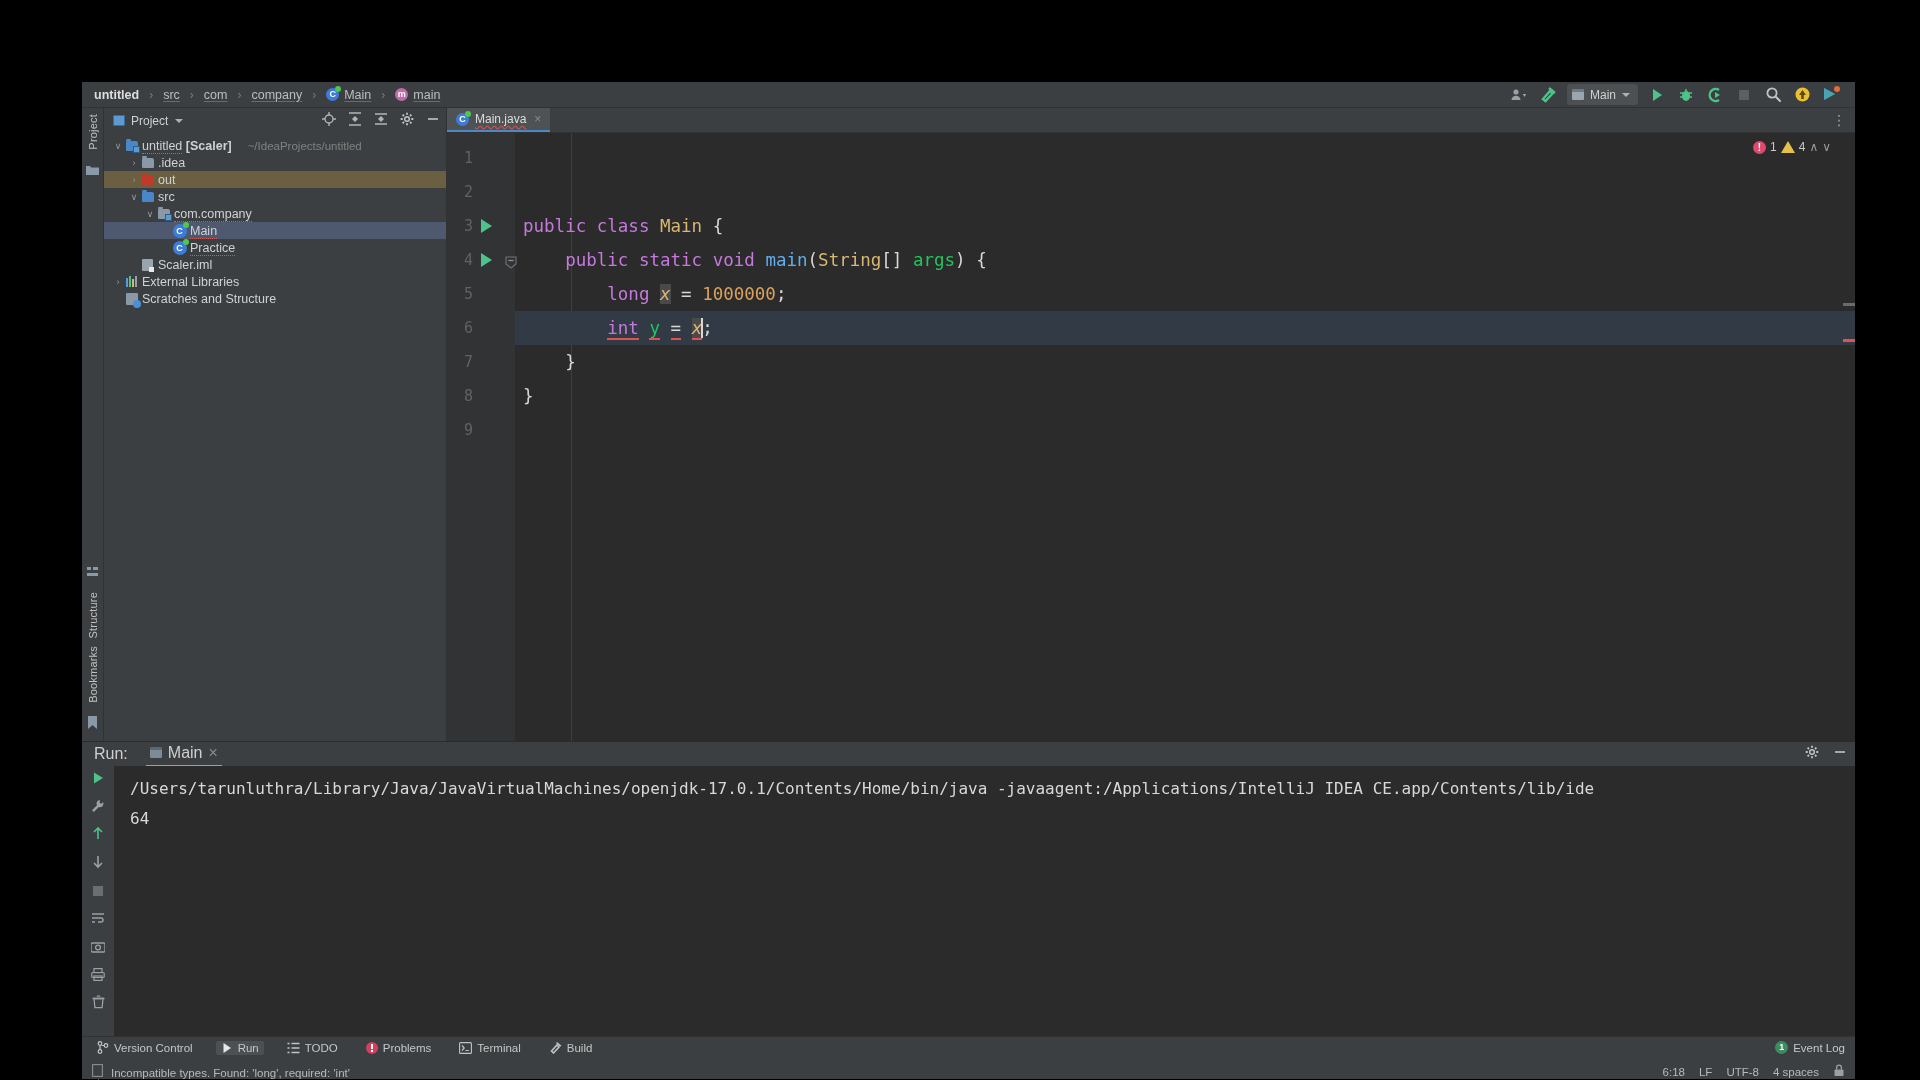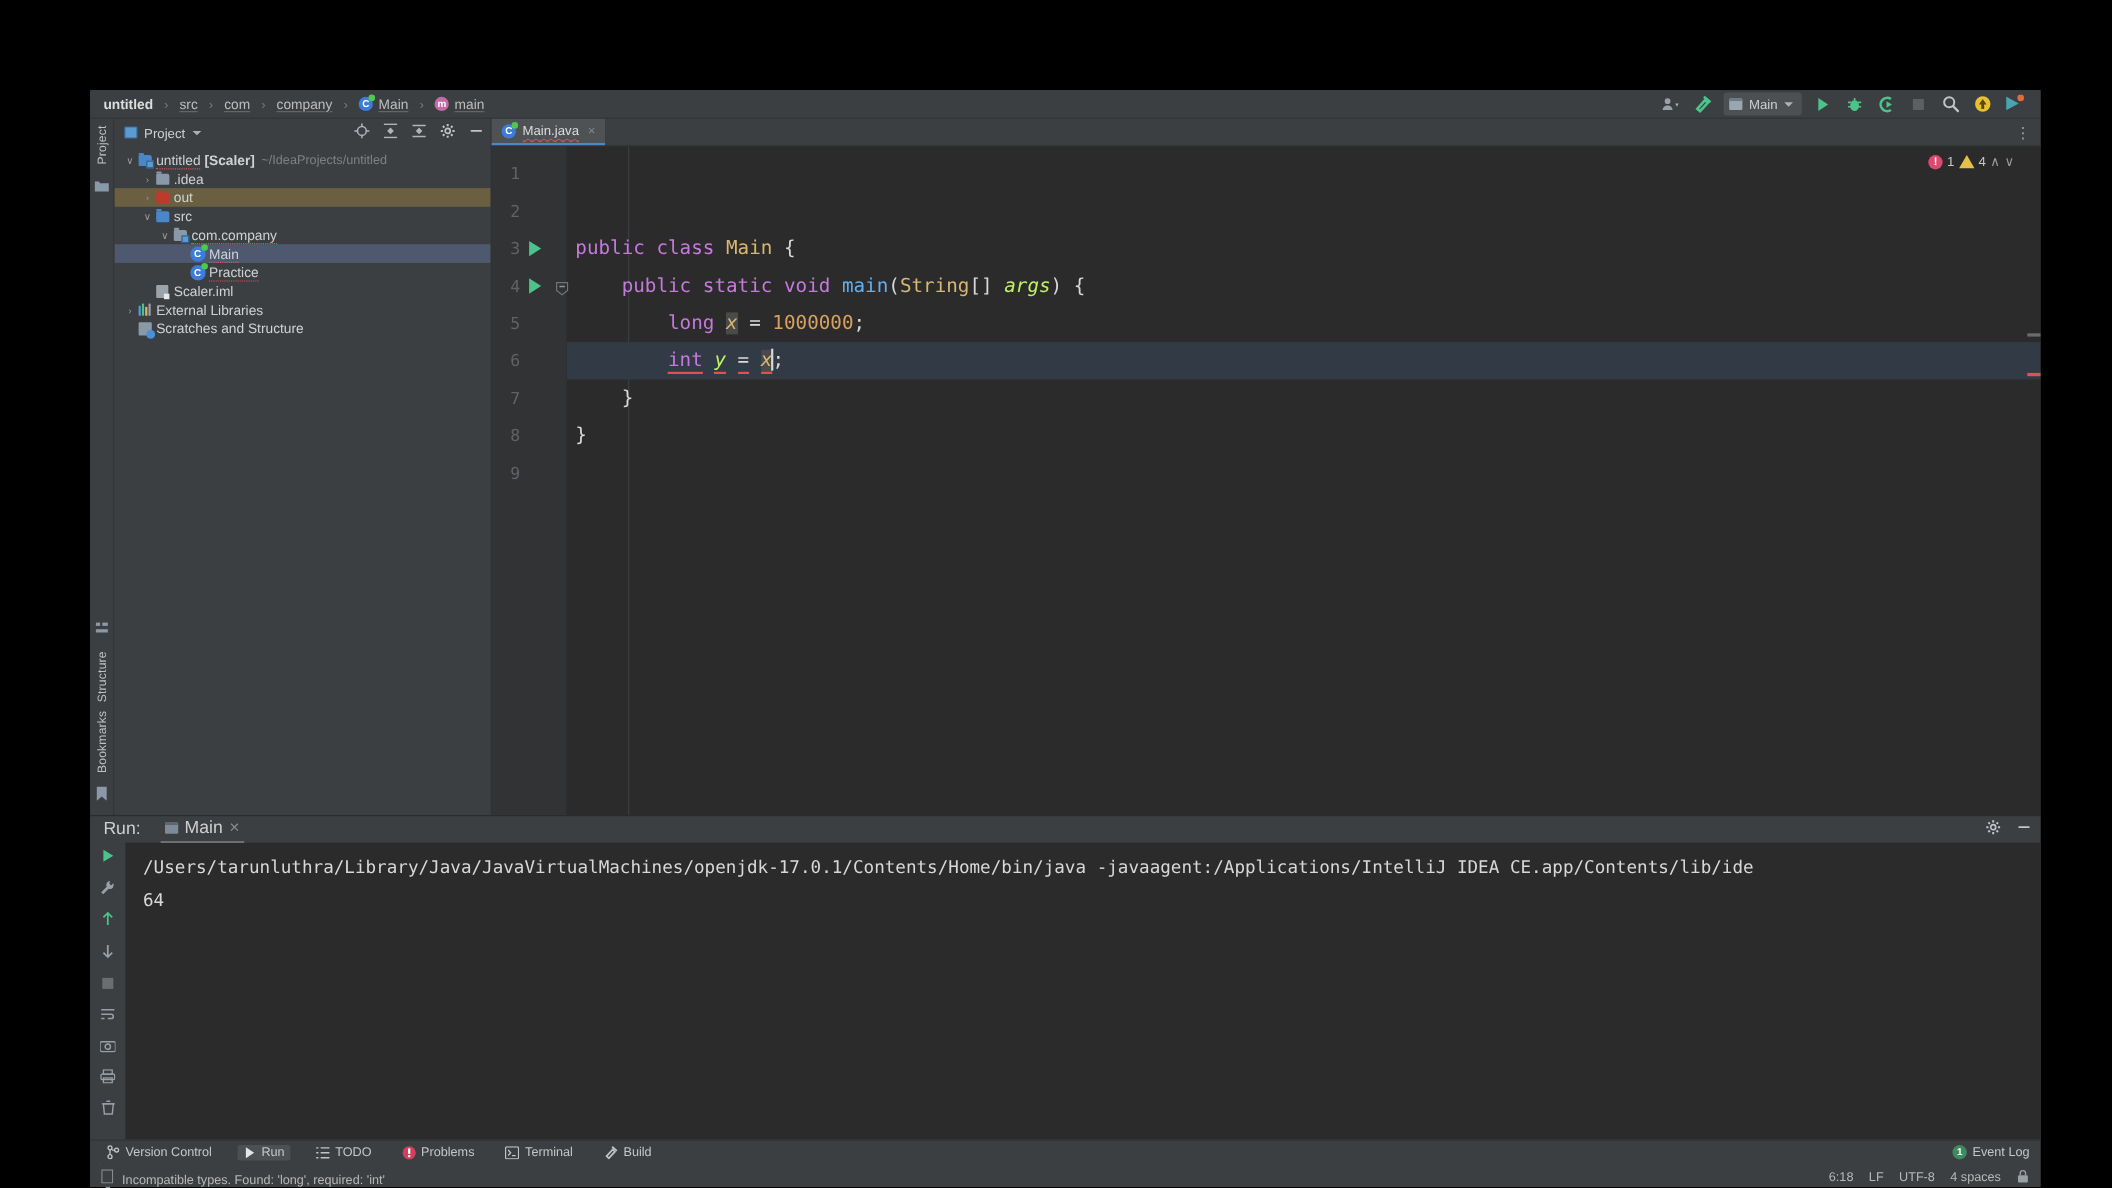--- a/index.html
+++ b/index.html
@@ -89,21 +89,21 @@
   .folder.mod:after{content:'';position:absolute;right:-2px;bottom:-2px;width:5px;height:5px;
       background:#5c9ad2;border:1px solid #2e5d8a;}
   .node .err-ul { border-bottom:1px dotted #d05a5a; }
   .iml { width:11px;height:12px;background:#9aa4ad;border-radius:1px; position:relative;}
   .iml:after{content:'';position:absolute;right:-1px;bottom:-1px;width:5px;height:5px;background:#e8e8e8;}
   .liblib { display:flex; gap:1px; align-items:flex-end; }
   .liblib i { width:2px; display:block; }
   .scratch { width:12px;height:12px;background:#8a99a8;border-radius:1px;position:relative;}
   .scratch:after{content:'';position:absolute;right:-3px;bottom:-3px;width:8px;height:8px;
       background:#4a90d9;border-radius:50%;}
-  .dimpath { color:#808080; font-size:11.5px; margin-left:6px; }
+  .dimpath { color:#808080; font-size:11.5px; margin-left:16px; }
 
   
   .editor-col { flex:1; display:flex; flex-direction:column; min-width:0; }
   .tabstrip { height:25px; background:#3c3f41; display:flex; align-items:stretch;
               border-bottom:1px solid #323232; }
   .tab { display:flex; align-items:center; gap:6px; padding:0 9px; font-size:12px;
          background:#4e5254; border-bottom:2px solid #4a88c7; color:#dcdcdc; cursor:pointer; }
   .tab .x { color:#8a8a8a; font-size:12px; margin-left:2px; }
   .tab-underline { text-decoration:underline; text-decoration-color:#c75450;
                    text-decoration-style:wavy; text-underline-offset:2px; }
@@ -121,21 +121,21 @@
   .fold { position:absolute; left:58px; width:12px; height:12px; }
   .code { flex:1; position:relative; overflow:hidden; }
   .cl { position:absolute; left:0; right:0; height:30px; font-size:17.5px;
         white-space:pre; line-height:30px; letter-spacing:0px; }
   .cl span { font-family:"DejaVu Sans Mono", monospace; }          
   .pk  { color:#c679dd; }          
   .str { color:#d8b773; }          
   .num { color:#d8a25e; }
   .plain { color:#d8d8d8; }
   .meth { color:#61afef; }
-  .param { color:#bef264; font-style:italic; }
+  .param { color:#22c55e; }
   .lvar { color:#d8b773; font-style:italic; }
   .curr-line { position:absolute; left:0; right:0; height:30px; background:#323a45; }
   .sel-token { background:#4a4a4a; }
   .err-underline { border-bottom:2px solid #e05252; }
   .caretbar { display:inline-block; width:2px; height:20px; background:#d8d8d8;
               vertical-align:-4px; margin:0 -1px; }
   .vline { position:absolute; top:0; bottom:0; width:1px; background:#3c4043; }
   .marker-stripe { position:absolute; right:0; width:12px; top:0; bottom:0; }
   .mk { position:absolute; right:0; width:12px; height:3px; }
 

